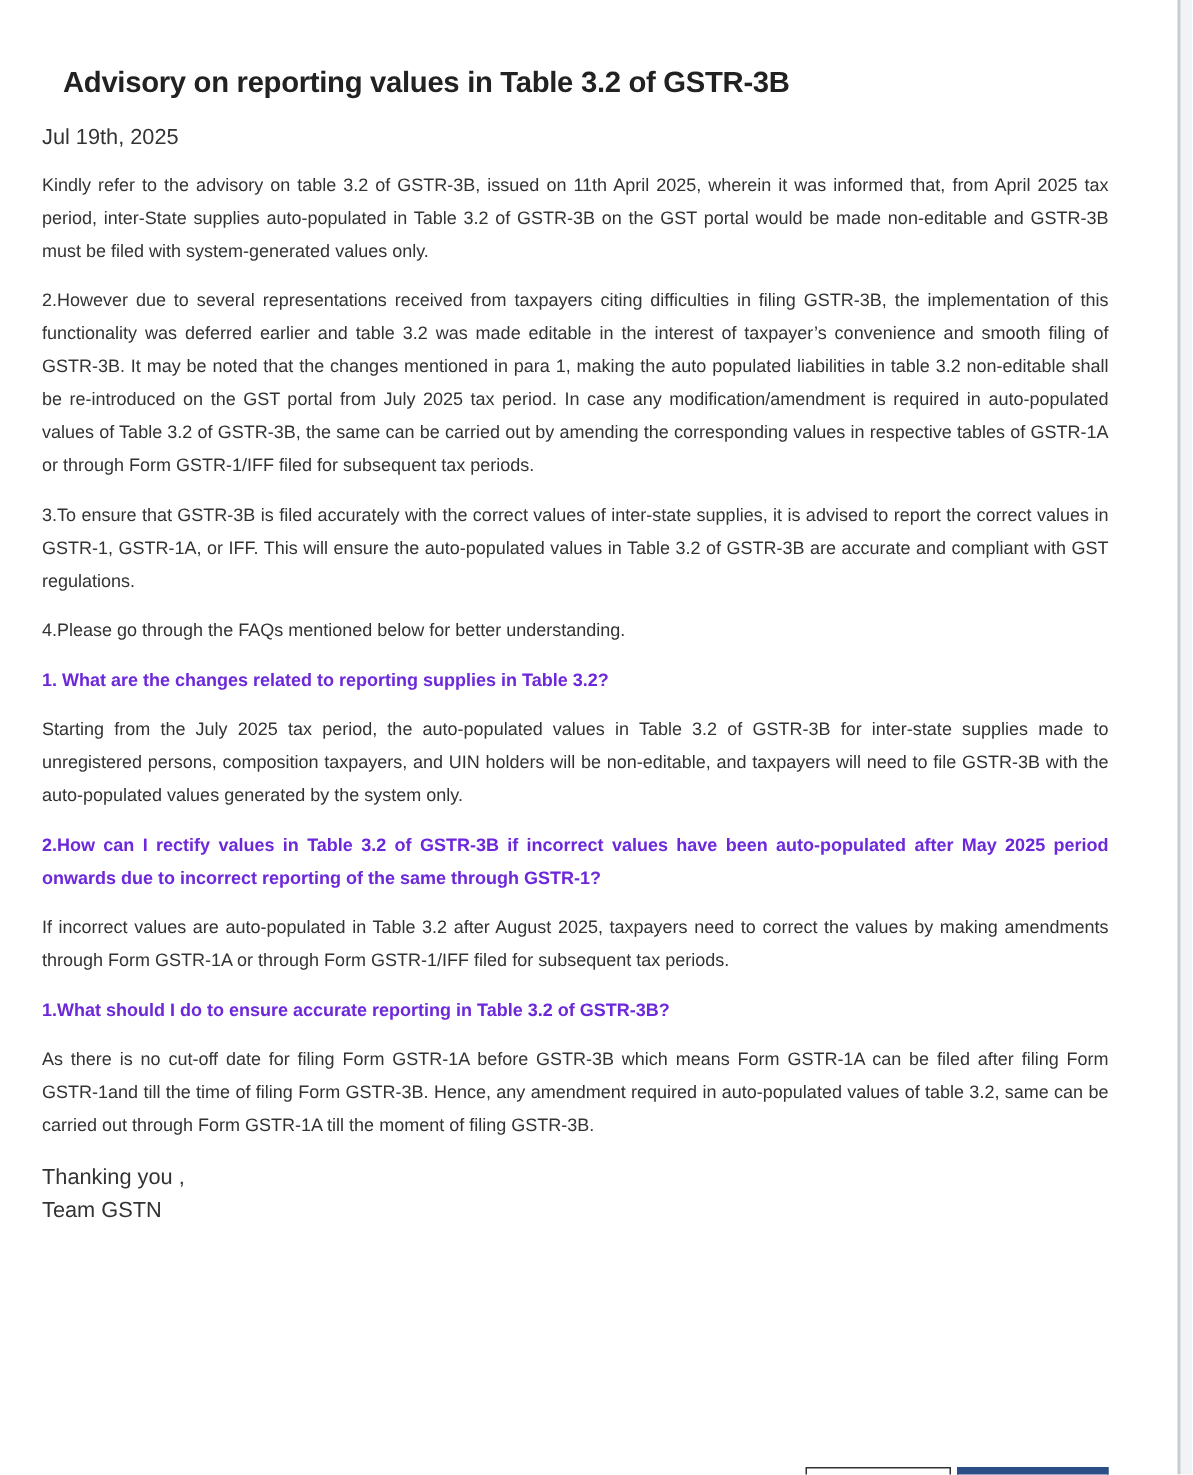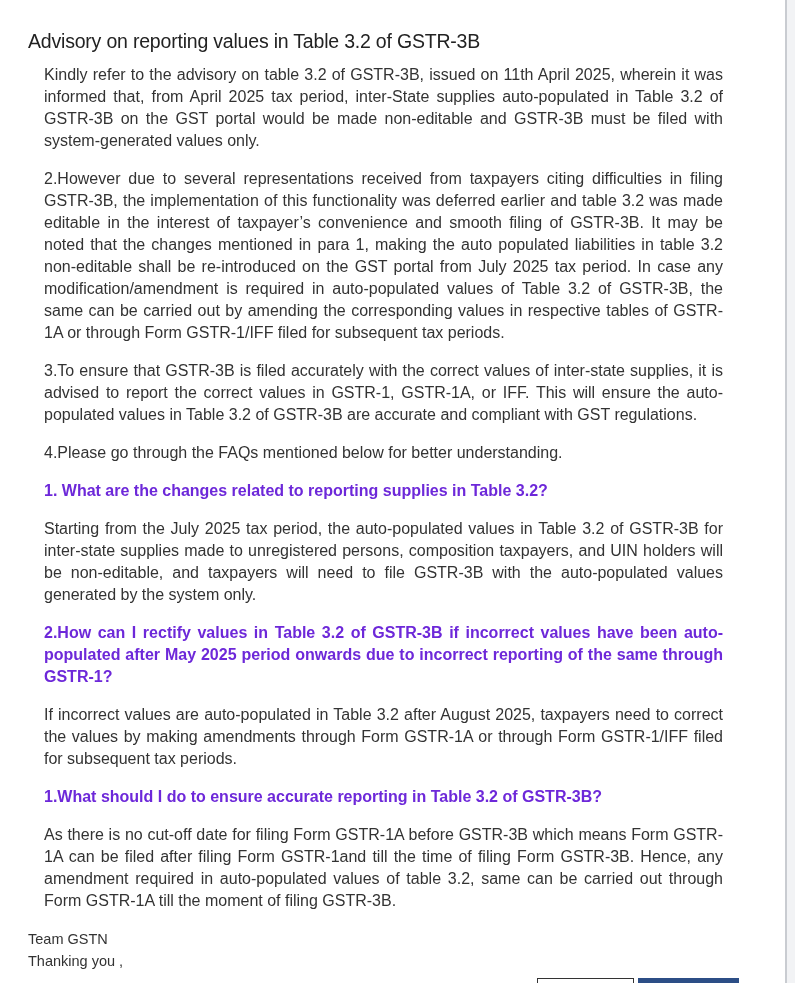--- a/index.html
+++ b/index.html
@@ -1,53 +1,54 @@
 <!DOCTYPE html>
 <html><head>
 <meta charset="utf-8">
 <style>
   html, body { margin:0; padding:0; }
   body { width:795px; height:983px; overflow:hidden; background:#ffffff; position:relative;
          font-family:"Liberation Sans", sans-serif; color:#333333; }
   .scroll-edge { position:absolute; top:0; right:0; width:8px; height:983px; background:#f2f3f5; border-left:2px solid #c9ccd1; }
   .modal { position:absolute; left:28px; top:28px; width:711px; }
-  h1 { margin:0; font-size:19.5px; font-weight:normal; color:#222222; letter-spacing:-0.2px; line-height:26px; }
+  h1 { margin:14px; font-size:19.5px; font-weight:bold; color:#222222; letter-spacing:-0.2px; line-height:26px; }
   .date { margin-top:12px; font-size:14.5px; line-height:20px; color:#333; }
-  p { margin:16px; font-size:16px; line-height:22px; text-align:justify; color:#333; }
+  p { margin:0; font-size:12px; line-height:22px; text-align:justify; color:#333; }
   .p1 { margin-top:10px; }
   .gap { margin-top:11px; }
   .q { font-weight:bold; color:#6d28d9; }
   .sig { margin-top:13px; font-size:14.5px; line-height:22px; }
   .footer { position:absolute; left:537px; top:978px; }
   .btn { position:absolute; top:0; height:30px; box-sizing:border-box; font-size:14px; }
   .btn-secondary { left:0; width:97px; border:1px solid #333; background:#fff; }
   .btn-primary { left:101px; width:101px; background:#2c4e86; border:1px solid #2c4e86; }
 </style>
 </head>
 <body>
 
 <div class="scroll-edge"></div>
 
 <div class="modal">
   <h1>Advisory on reporting values in Table 3.2 of GSTR-3B</h1>
+  <div class="date">Jul 19th, 2025</div>
 
   <p class="p1">Kindly refer to the advisory on table 3.2 of GSTR-3B, issued on 11th April 2025, wherein it was informed that, from April 2025 tax period, inter-State supplies auto-populated in Table 3.2 of GSTR-3B on the GST portal would be made non-editable and GSTR-3B must be filed with system-generated values only.</p>
   <p class="gap">2.However due to several representations received from taxpayers citing difficulties in filing GSTR-3B, the implementation of this functionality was deferred earlier and table 3.2 was made editable in the interest of taxpayer’s convenience and smooth filing of GSTR-3B. It may be noted that the changes mentioned in para 1, making the auto populated liabilities in table 3.2 non-editable shall be re-introduced on the GST portal from July 2025 tax period. In case any modification/amendment is required in auto-populated values of Table 3.2 of GSTR-3B, the same can be carried out by amending the corresponding values in respective tables of GSTR-1A or through Form GSTR-1/IFF filed for subsequent tax periods.</p>
   <p class="gap">3.To ensure that GSTR-3B is filed accurately with the correct values of inter-state supplies, it is advised to report the correct values in GSTR-1, GSTR-1A, or IFF. This will ensure the auto-populated values in Table 3.2 of GSTR-3B are accurate and compliant with GST regulations.</p>
   <p class="gap">4.Please go through the FAQs mentioned below for better understanding.</p>
 
   <p class="gap q">1. What are the changes related to reporting supplies in Table 3.2?</p>
   <p class="gap">Starting from the July 2025 tax period, the auto-populated values in Table 3.2 of GSTR-3B for inter-state supplies made to unregistered persons, composition taxpayers, and UIN holders will be non-editable, and taxpayers will need to file GSTR-3B with the auto-populated values generated by the system only.</p>
   <p class="gap q">2.How can I rectify values in Table 3.2 of GSTR-3B if incorrect values have been auto-populated after May 2025 period onwards due to incorrect reporting of the same through GSTR-1?</p>
   <p class="gap">If incorrect values are auto-populated in Table 3.2 after August 2025, taxpayers need to correct the values by making amendments through Form GSTR-1A or through Form GSTR-1/IFF filed for subsequent tax periods.</p>
   <p class="gap q">1.What should I do to ensure accurate reporting in Table 3.2 of GSTR-3B?</p>
   <p class="gap">As there is no cut-off date for filing Form GSTR-1A before GSTR-3B which means Form GSTR-1A can be filed after filing Form GSTR-1and till the time of filing Form GSTR-3B. Hence, any amendment required in auto-populated values of table 3.2, same can be carried out through Form GSTR-1A till the moment of filing GSTR-3B.</p>
 
   <div class="sig">
+    <div>Thanking you ,</div>
     <div>Team GSTN</div>
-    <div>Thanking you ,</div>
   </div>
 </div>
 
 <div class="footer">
   <div class="btn btn-secondary"></div>
   <div class="btn btn-primary"></div>
 </div>
 
 </body></html>

